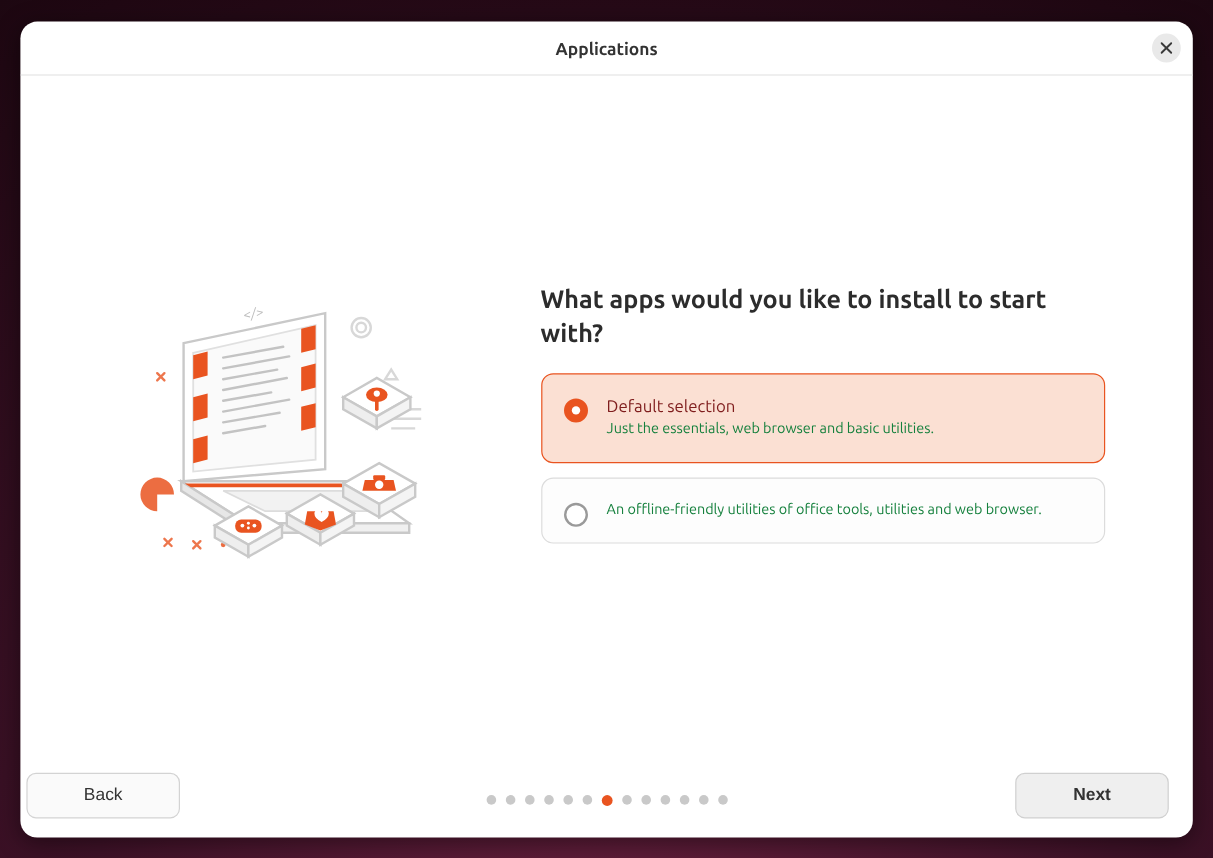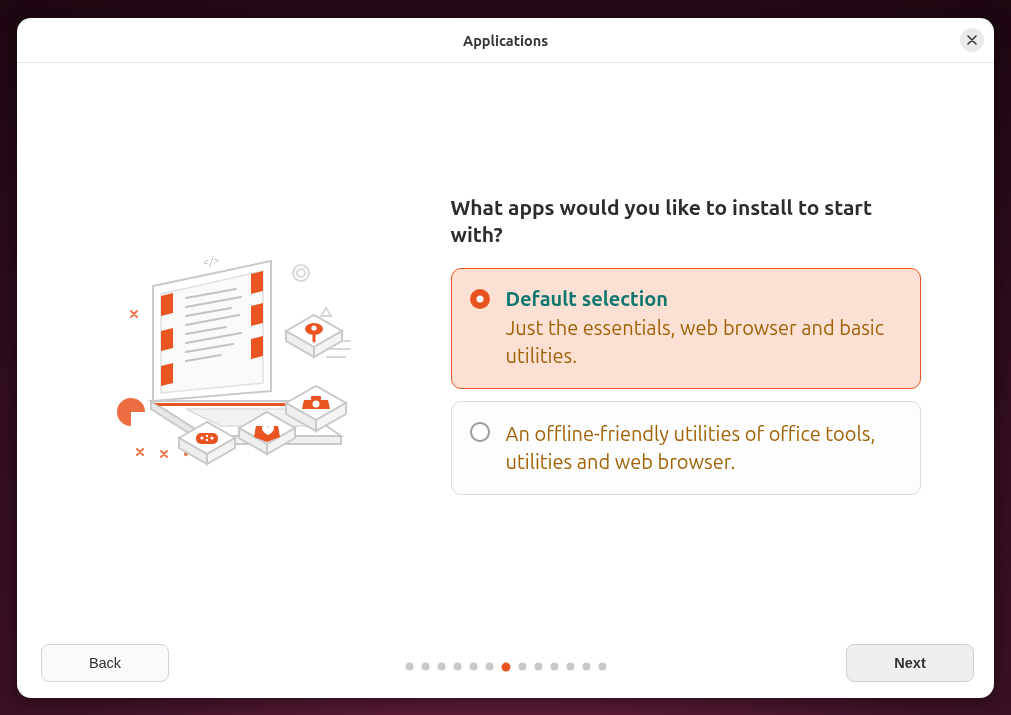--- a/index.html
+++ b/index.html
@@ -107,37 +107,37 @@
   .option.selected .radio::after {
     content: "";
     position: absolute;
     left: 50%; top: 50%;
     transform: translate(-50%, -50%);
     width: 7px; height: 7px;
     border-radius: 50%;
     background: #fff;
   }
   .option-title {
-    font-size: 20px;
-    font-weight: 700;
-    color: #0f766e;
+    font-size: 14px;
+    font-weight: 400;
+    color: #7f1d1d;
     margin-bottom: 4px;
   }
   .option-desc {
-    font-size: 20px;
-    color: #a16207;
+    font-size: 12px;
+    color: #15803d;
     line-height: 1.4;
   }
 
   .footer {
     height: 60px;
     display: flex;
     align-items: center;
     justify-content: space-between;
-    padding: 0 20px 10px 24px;
+    padding: 0 20px 10px 5px;
     position: relative;
   }
   .nav-btn {
     min-width: 128px;
     height: 38px;
     border-radius: 8px;
     border: 1px solid #d3d3d3;
     background: #fafafa;
     font-size: 14.5px;
     color: #333;

